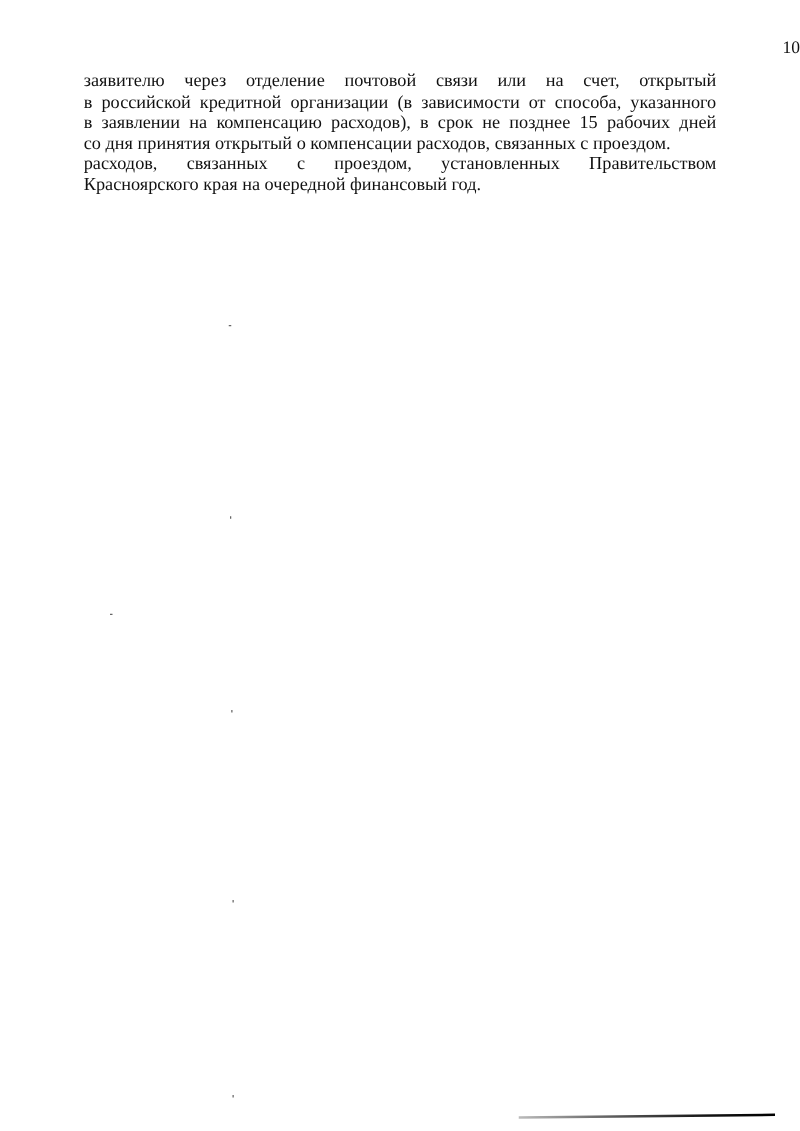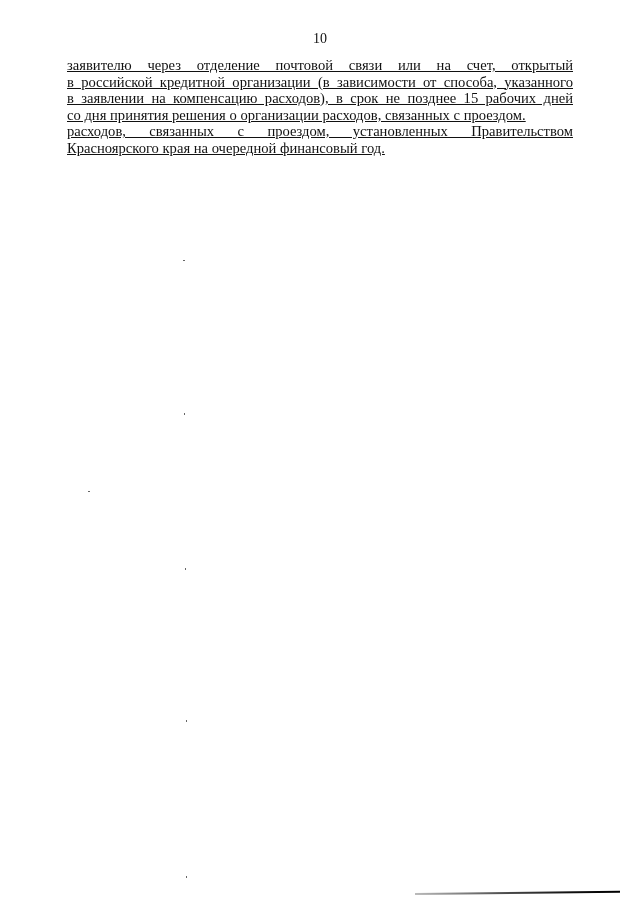--- a/index.html
+++ b/index.html
@@ -1,39 +1,39 @@
 <!DOCTYPE html>
 <html><head>
 <meta charset="utf-8">
 <style>
   html, body { margin:0; padding:0; background:#ffffff; }
   body { width:640px; height:905px; position:relative; overflow:hidden;
          font-family:"Liberation Serif","DejaVu Serif",serif; color:#111; }
-  .page-number { position:absolute; top:31px; left:0; width:640px; text-align:center;
+  .page-number { position:absolute; top:31px; left:0; width:640px; text-align:right;
                  font-size:14px; }
   .body-text { position:absolute; top:57px; left:67px; width:506px;
                font-size:14.6px; line-height:16.6px; }
-  .para { margin:0; text-align:justify; text-align-last:left;text-decoration:underline; }
+  .para { margin:0; text-align:justify; text-align-last:left; }
   .justify-line { display:block; text-align:justify; text-align-last:justify; }
   .speck { position:absolute; width:2px; height:1px; background:#666; }
   .bottom-rule { position:absolute; left:415px; top:893px; width:205px; height:2px;
                  background:linear-gradient(to right,#bbb,#555 40%,#111 75%,#000);
                  transform:rotate(-0.6deg); transform-origin:left center; }
 </style>
 </head>
 <body>
 
 <div class="page-number">10</div>
 
 <div class="body-text">
   <p class="para">
     <span class="justify-line">заявителю через отделение почтовой связи или на счет, открытый</span>
     <span class="justify-line">в российской кредитной организации (в зависимости от способа, указанного</span>
     <span class="justify-line">в заявлении на компенсацию расходов), в срок не позднее 15 рабочих дней</span>
-    <span style="display:block">со дня принятия решения о организации расходов, связанных с проездом.</span>
+    <span style="display:block">со дня принятия открытый о компенсации расходов, связанных с проездом.</span>
   </p>
   <p class="para">
     <span class="justify-line">расходов, связанных с проездом, установленных Правительством</span>
     <span style="display:block">Красноярского края на очередной финансовый год.</span>
   </p>
 </div>
 
 <div class="speck" style="left:183px;top:260px;"></div>
 <div class="speck" style="left:184px;top:413px;width:1px;height:2px;"></div>
 <div class="speck" style="left:88px;top:491px;"></div>

